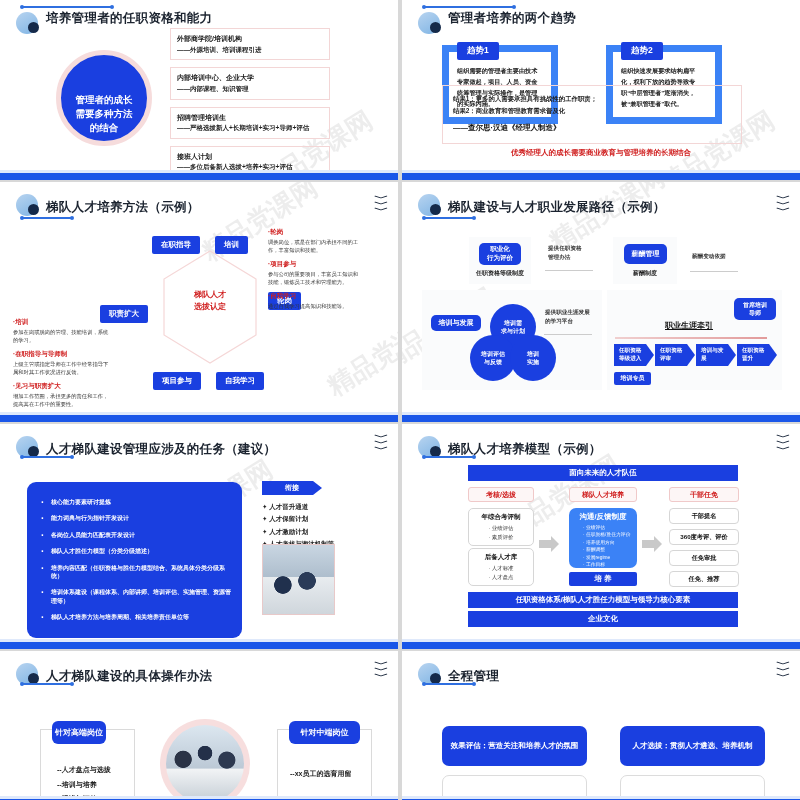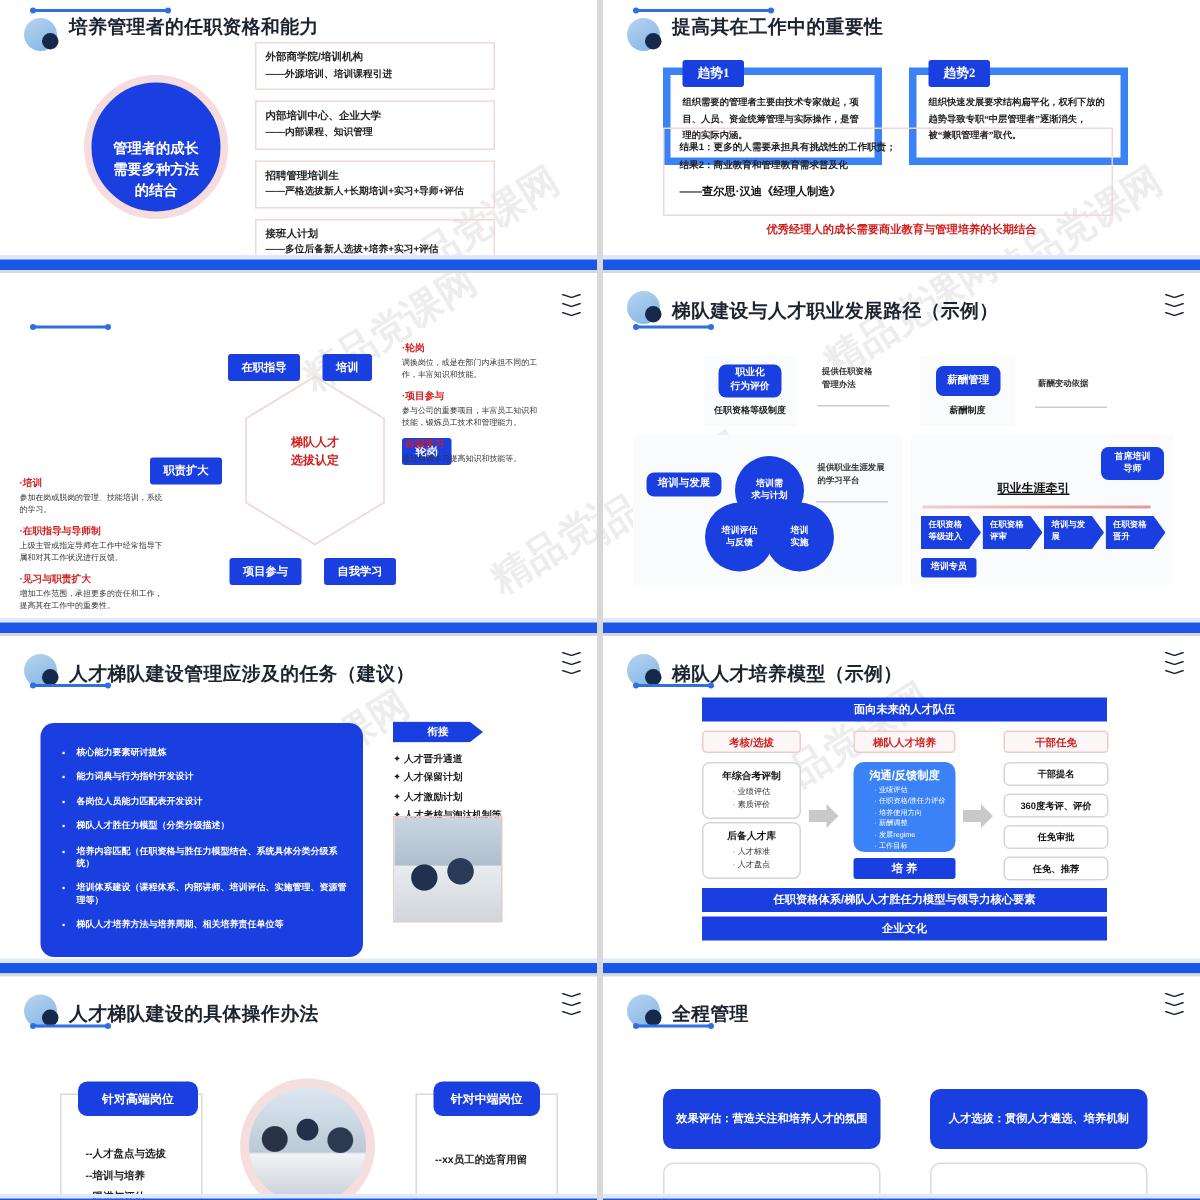--- a/index.html
+++ b/index.html
@@ -30,21 +30,21 @@
   
   .s1-circle { position:absolute; left:56px; top:50px; width:96px; height:96px; border-radius:50%;
       background:#1a3fe0; border:5px solid #f6dcdc; display:flex; align-items:center; justify-content:center; }
   .s1-circle div { color:#fff; font-size:9.5px; font-weight:bold; line-height:1.45; text-align:center;margin-top:32px; }
   .s1-list { position:absolute; left:170px; top:28px; width:160px; display:flex; flex-direction:column; gap:7px; }
   .s1-item { border:1px solid #f3d6d6; padding:5px 6px; }
   .s1-item .t { font-size:7px; font-weight:bold; color:#222; line-height:1.5; }
   .s1-item .s { font-size:6.5px; font-weight:bold; color:#222; line-height:1.5; }
 
   
-  .s2-trend { position:absolute; width:146px; border:5px solid #3b82f6; padding:14px 8px 8px 8px;font-family:Liberation Serif, serif; }
+  .s2-trend { position:absolute; width:116px; border:7px solid #3b82f6; padding:14px 8px 8px 8px; }
   .s2-tag { position:absolute; left:8px; top:-10px; background:#1a3fe0; color:#fff; font-size:8.5px; font-weight:bold;
       padding:3px 10px; border-radius:2px; }
   .s2-trend p { font-size:6.2px; color:#222; line-height:1.75; font-weight:bold; }
   .s2-result { position:absolute; left:40px; top:85px; width:300px; border:1px solid #f3d6d6; padding:7px 10px; }
   .s2-result p { font-size:6.4px; color:#222; line-height:1.9; font-weight:bold; }
   .s2-result .q { text-align:left; font-size:7.5px; color:#111; margin-top:4px; }
   .s2-foot { position:absolute; left:0; right:0; top:148px; text-align:center; font-size:7.5px; font-weight:bold; color:#d02020; }
 
   
   .hexwrap { position:absolute; left:160px; top:65px; width:100px; height:120px; }
@@ -165,21 +165,21 @@
     <div class="bottombar"></div>
   </div>
 
   <div class="slide">
     <div class="wm" style="left:250px;top:135px;">精品党课网</div>
     <div class="shead">
       <div class="blob">
           <div class="c1"></div>
           <div class="c2"></div>
         </div>
-      <div class="stitle" style="margin-top:-14px;">提高其在工作中的重要性</div>
+      <div class="stitle" style="margin-top:-14px;">管理者培养的两个趋势</div>
     </div>
     <div class="hrule" style="top:6px;width:90px;"></div>
     <div class="chev" style="top:-4px;">
         <span>﹀</span>
       </div>
 
     <div class="s2-trend" style="left:40px;top:45px;">
       <div class="s2-tag">趋势1</div>
       <p>组织需要的管理者主要由技术专家做起，项目、人员、资金统筹管理与实际操作，是管理的实际内涵。</p>
     </div>
@@ -193,20 +193,27 @@
       <p class="q">——查尔思·汉迪《经理人制造》</p>
     </div>
     <div class="s2-foot">优秀经理人的成长需要商业教育与管理培养的长期结合</div>
     <div class="bottombar2"></div>
     <div class="bottombar"></div>
   </div>
 
   <div class="slide">
     <div class="wm" style="left:195px;top:20px;">精品党课网</div>
     <div class="wm" style="left:320px;top:155px;">精品党课网</div>
+    <div class="shead">
+      <div class="blob">
+          <div class="c1"></div>
+          <div class="c2"></div>
+        </div>
+      <div class="stitle">梯队人才培养方法（示例）</div>
+    </div>
     <div class="hrule" style="top:35px;width:50px;"></div>
     <div class="chev">
         <span>﹀</span>
         <span>﹀</span>
         <span>﹀</span>
       </div>
 
     <div class="hexwrap">
       <svg viewBox="0 0 100 120">
         <polygon points="50,4 96,32 96,88 50,116 4,88 4,32" fill="none" stroke="#f5d7d7" stroke-width="1.2"></polygon>
@@ -413,21 +420,21 @@
       <div class="stitle">人才梯队建设的具体操作办法</div>
     </div>
     <div class="hrule" style="top:32px;width:50px;"></div>
     <div class="chev" style="top:10px;">
         <span>﹀</span>
         <span>﹀</span>
         <span>﹀</span>
       </div>
 
     <div class="s7-box" style="left:40px;top:78px;width:95px;height:80px;"></div>
-    <div class="s7-btn" style="left:52px;top:70px;width:80px;height:23px;">针对高端岗位</div>
+    <div class="s7-btn" style="left:52px;top:70px;width:54px;height:23px;">针对高端岗位</div>
     <div class="s7-txt" style="left:57px;top:112px;white-space:pre-line;">--人才盘点与选拔
 --培训与培养
 --跟进与评估</div>
 
     <div class="s7-photo">
         <div class="inner">
           <div class="photoB"></div>
         </div>
       </div>
 

